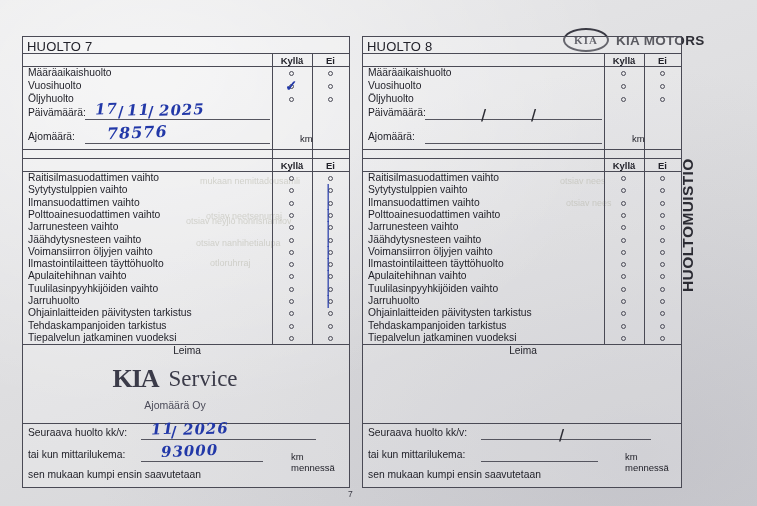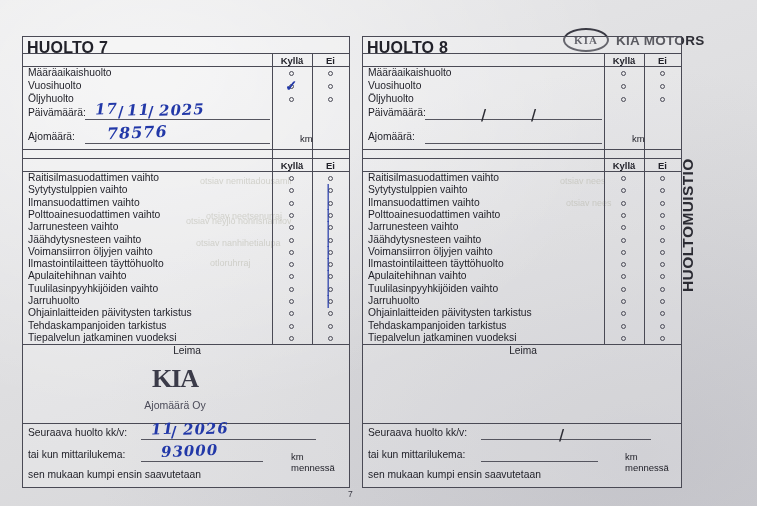--- a/index.html
+++ b/index.html
@@ -79,22 +79,22 @@
     background: rgba(255,255,255,0.22);
     box-sizing: border-box;
   }
   #panel-left  { left: 22px;  top: 36px; width: 328px; height: 452px; }
   #panel-right { left: 362px; top: 36px; width: 320px; height: 452px; }
 
   .panel-title {
     position: absolute;
     left: 4px;
     top: 2px;
-    font-size: 16px;
-    font-weight: bold;
+    font-size: 13px;
+    font-weight: normal;
     color: #22222a;
     letter-spacing: 0.2px;
   }
   .hdr-rule {
     position: absolute;
     left: 0;
     right: 0;
     border-top: 1.3px solid #4a4a55;
   }
   .vrule {
@@ -217,21 +217,21 @@
 
 <div id="page">
 
   <div class="kia-logo">
     <div class="kia-ellipse">KIA</div>
     <div class="kia-motors-text">KIA MOTORS</div>
   </div>
 
   <div class="sidebar-vertical">HUOLTOMUISTIO</div>
 
-  <div class="ghost" style="left:200px; top:176px;">otsiav nemittadousamli</div>
+  <div class="ghost" style="left:200px; top:176px;">mukaan nemittadousamli</div>
   <div class="ghost" style="left:206px; top:211px;">otsiav neetsenurraj</div>
   <div class="ghost" style="left:186px; top:216px;">otsiav neyjlö nonrisnamiov</div>
   <div class="ghost" style="left:196px; top:238px;">otsiav nanhihetialupa</div>
   <div class="ghost" style="left:210px; top:258px;">otloruhrraj</div>
   <div class="ghost" style="left:560px; top:176px;">otsiav nees</div>
   <div class="ghost" style="left:566px; top:198px;">otsiav nees</div>
 
   <div class="panel" id="panel-left">
 
     <div class="panel-title">HUOLTO 7</div>
@@ -353,20 +353,21 @@
     <div class="dotted-line" style="left:118px; top:424px; width:122px;"></div>
     <div class="hand med" style="left:138px; top:405px;">93000</div>
     <div class="unit" style="left:244px; top:414px;">km mennessä</div>
 
     <div class="row-label" style="left:5px; top:432px;">sen mukaan kumpi ensin saavutetaan</div>
   </div>
 
   <div class="stamp">
     <div class="stamp-row">
       <span class="stamp-kia">KIA</span>
+      <span class="stamp-service">Service</span>
     </div>
     <div class="stamp-sub">Ajomäärä Oy</div>
   </div>
 
   <div class="panel" id="panel-right">
 
     <div class="panel-title">HUOLTO 8</div>
 
     <div class="hdr-rule" style="top:16px;"></div>
     <div class="hdr-rule" style="top:29px;"></div>

